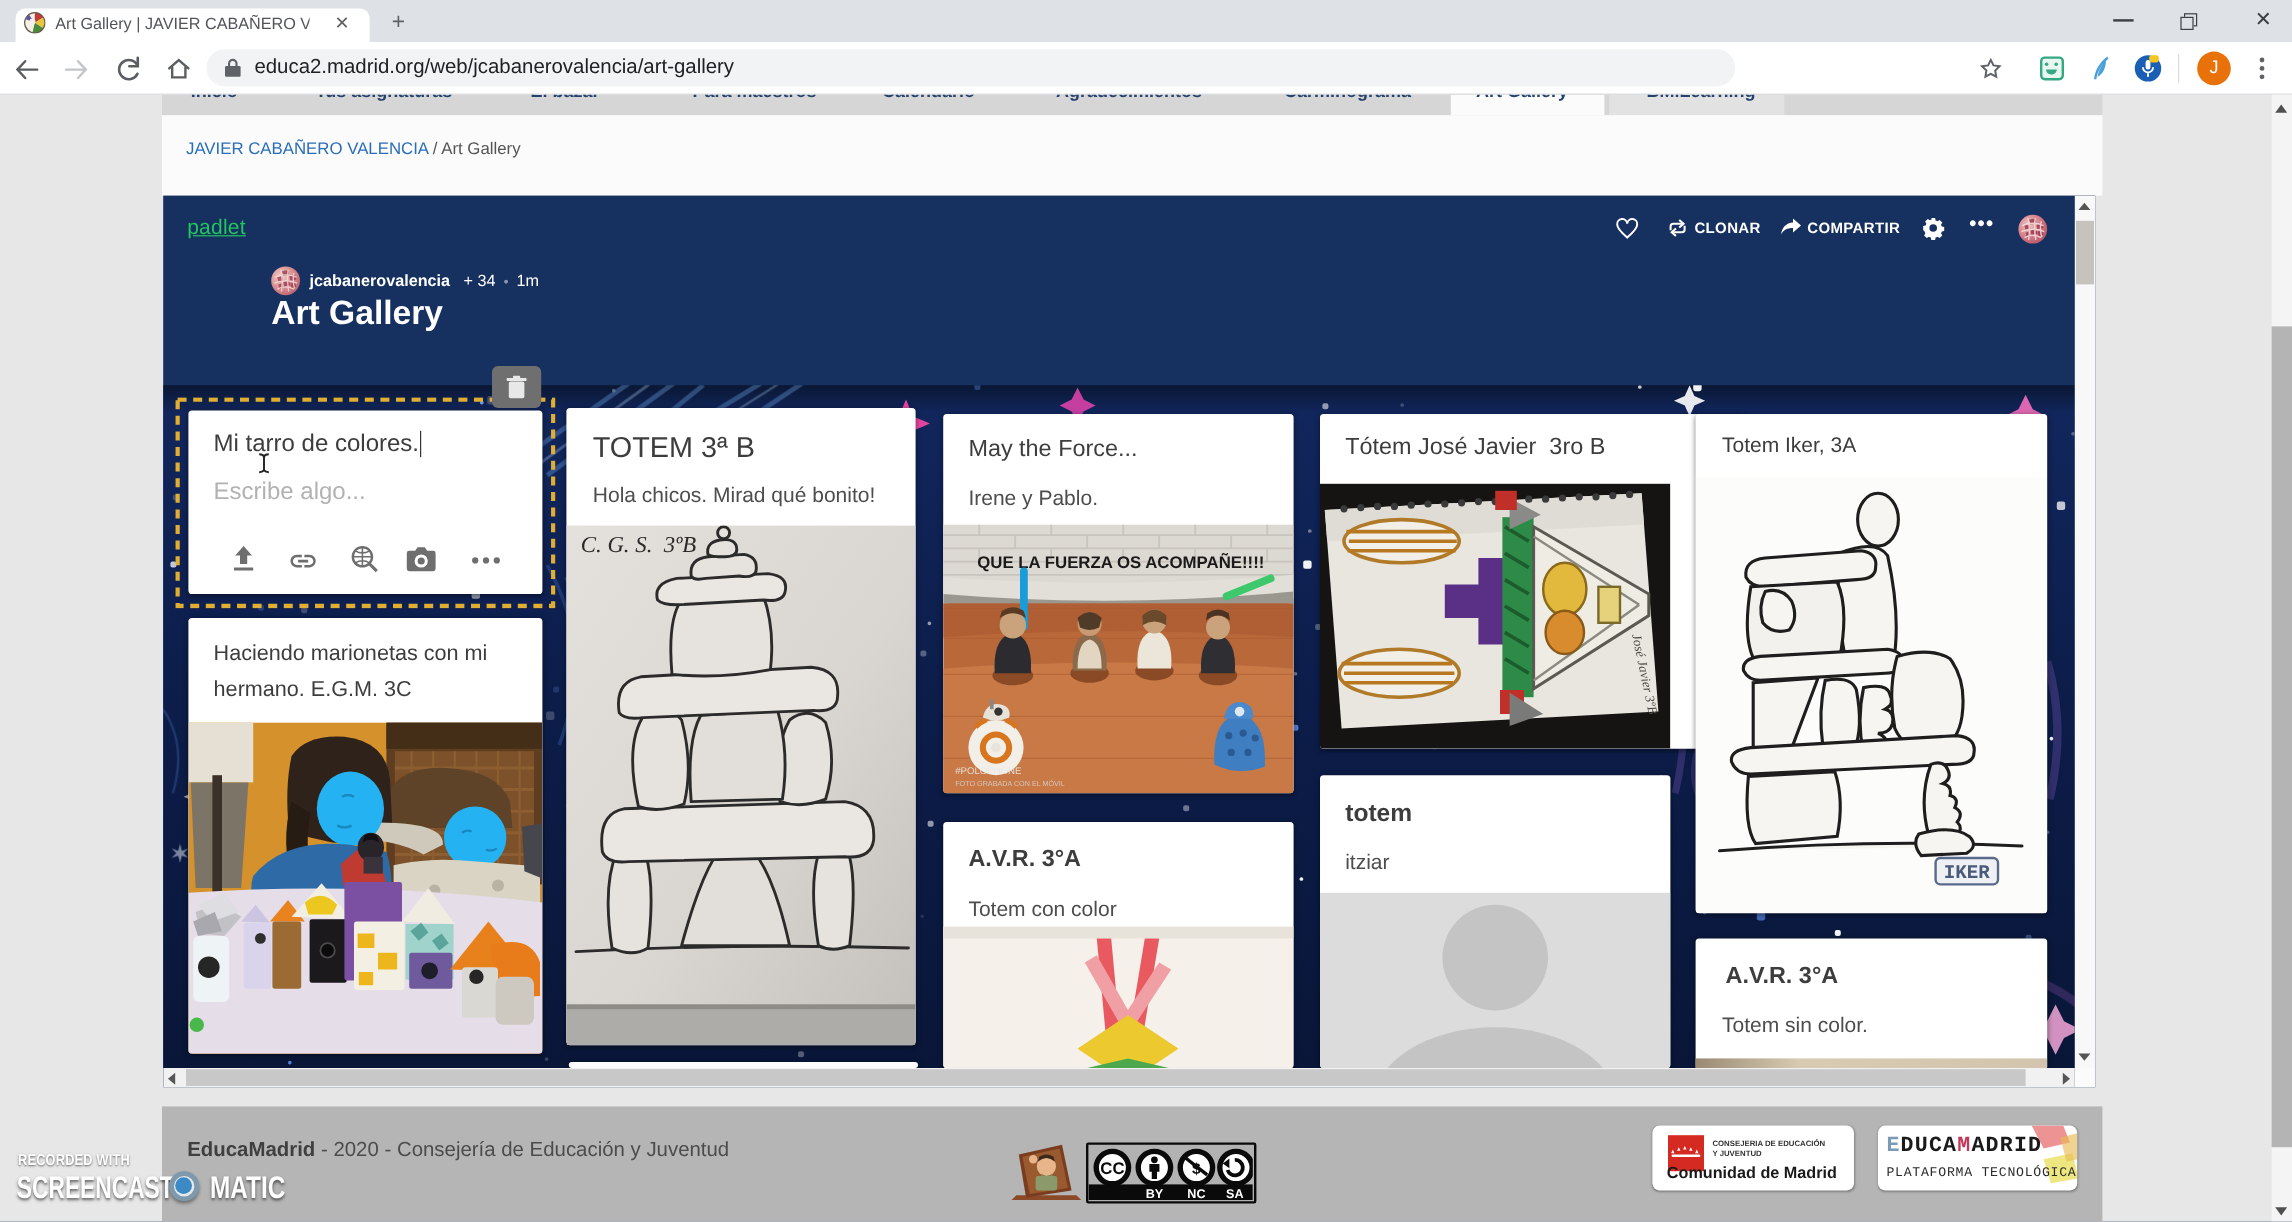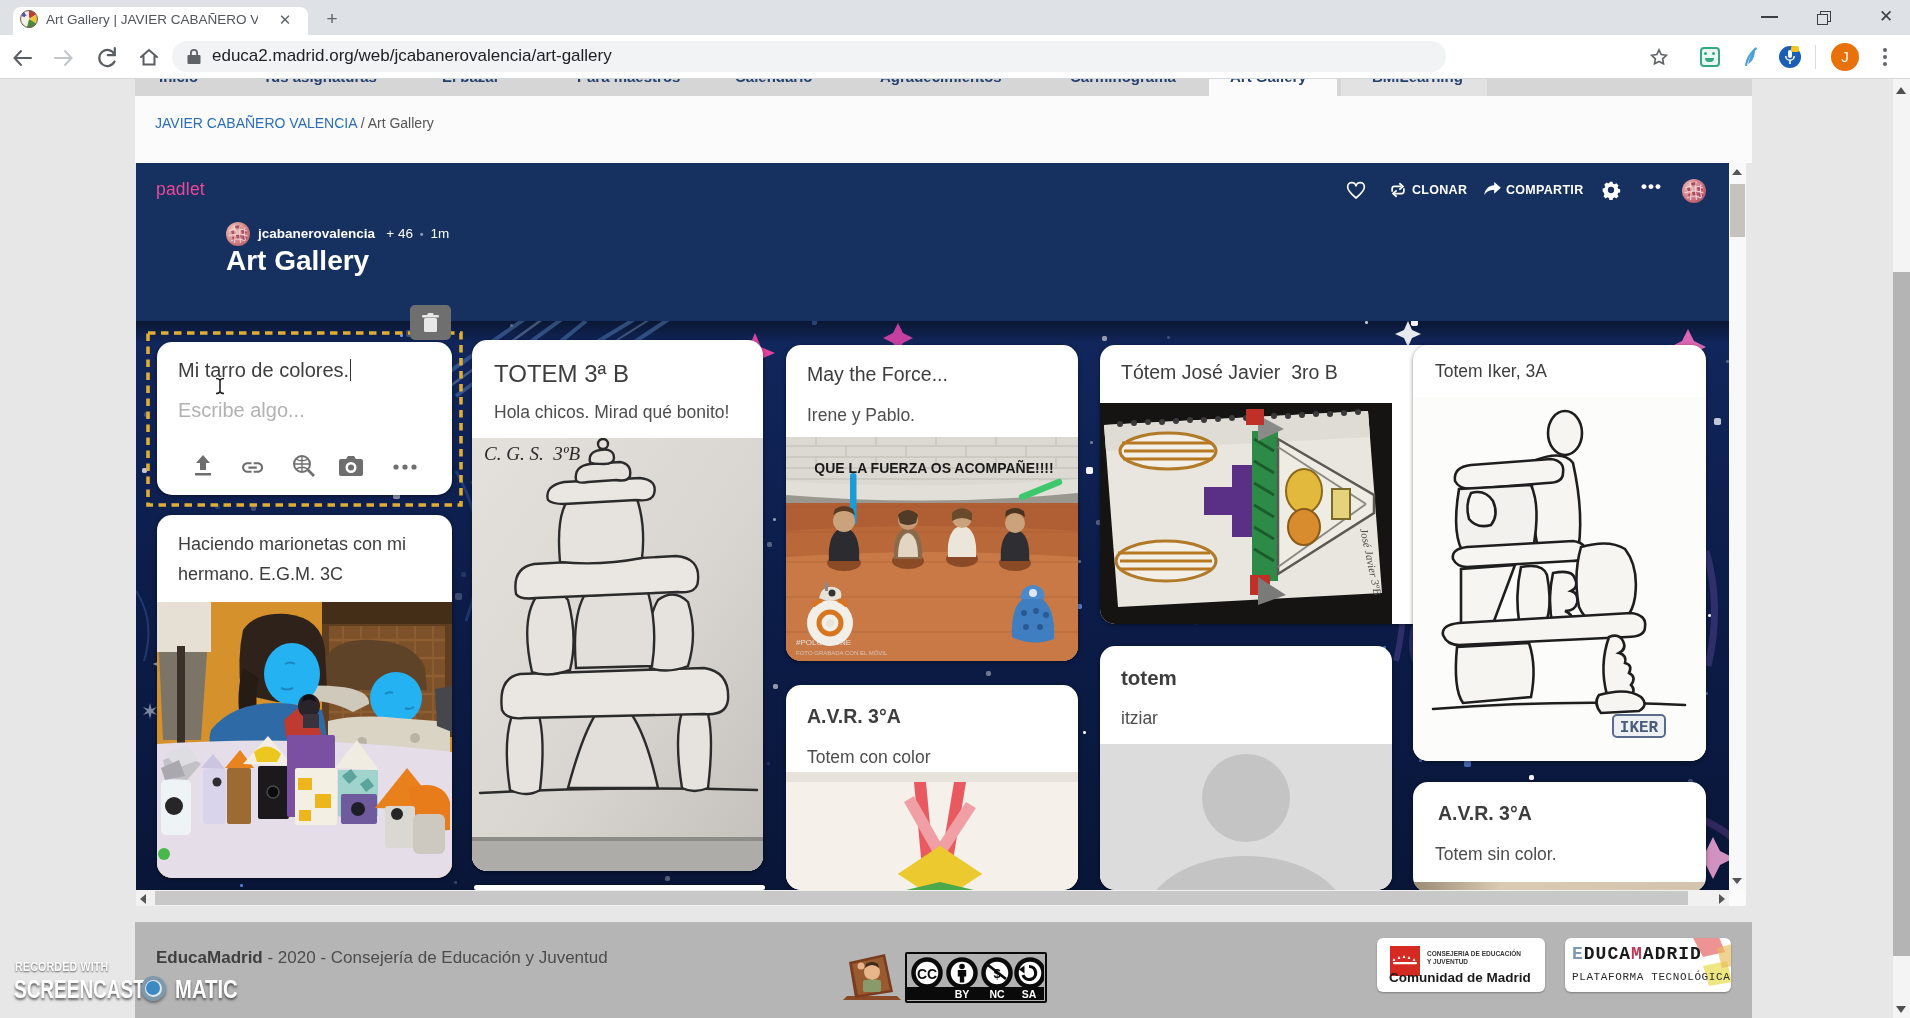--- a/index.html
+++ b/index.html
@@ -1,19 +1,19 @@
 <!DOCTYPE html>
 <html><head>
 <meta charset="utf-8">
 <style>
   * { margin:0; padding:0; box-sizing:border-box; }
   html,body { width:1910px; height:1018px; overflow:hidden; }
   body { font-family:"Liberation Sans", sans-serif; position:relative; background:#e7e7e7; }
   .abs { position:absolute; }
-  .card { position:absolute; background:#fff; border-radius:15px; box-shadow:0 1px 4px rgba(0,0,0,0.45); overflow:hidden; }
+  .card { position:absolute; background:#fff; border-radius:3px; box-shadow:0 1px 4px rgba(0,0,0,0.45); overflow:hidden; }
 </style>
 </head>
 <body>
 
 <div class="abs" style="left:0;top:0;width:1910px;height:35px;background:#dee1e6;"></div>
 
 <div class="abs" style="left:13px;top:7px;width:295px;height:28px;background:#fff;border-radius:8px 8px 0 0;"></div>
 <svg class="abs" style="left:20px;top:10px;" width="18" height="18" viewBox="0 0 18 18">
   <circle cx="9" cy="9" r="8.5" fill="#f4f0e8"></circle>
   <path d="M9 0.5 a8.5 8.5 0 0 1 7 4 L9 9 Z" fill="#c23a38"></path>
@@ -89,21 +89,21 @@
     <span style="position:absolute;left:1095px;">Art Gallery</span>
     <span style="position:absolute;left:1237px;">BMiLearning</span>
   </div>
 </div>
 
 <div class="abs" style="left:135px;top:96px;width:1617px;height:67px;background:#fbfbfb;"></div>
 <div class="abs" style="left:155px;top:115px;font-size:14px;color:#2a6ebb;">JAVIER CABAÑERO VALENCIA <span style="color:#555;">/ Art Gallery</span></div>
 
 <div class="abs" style="left:136px;top:163px;width:1610px;height:743px;background:#16305f;overflow:hidden;" id="padlet">
 
-  <div class="abs" style="left:20px;top:16px;font-size:17.5px;color:#ec4899;letter-spacing:0.2px;">padlet</div>
+  <div class="abs" style="left:20px;top:16px;font-size:17.5px;color:#22c55e;letter-spacing:0.2px;text-decoration:underline;">padlet</div>
 
   <svg class="abs" style="left:1210px;top:18px;" width="20" height="19" viewBox="0 0 24 22">
       <path fill="none" stroke="#fff" stroke-width="2" d="M12 20 C5 14 2 10.5 2 7 a5 5 0 0 1 10-1 a5 5 0 0 1 10 1 c0 3.5 -3 7 -10 13 Z"></path>
     </svg>
   <svg class="abs" style="left:1253px;top:18px;" width="18" height="18" viewBox="0 0 20 20">
       <g fill="none" stroke="#fff" stroke-width="1.9">
         <path d="M3.5 12 V8.5 A2.5 2.5 0 0 1 6 6 H14"></path>
         <path d="M11.5 2.5 L15.5 6 L11.5 9.5"></path>
         <path d="M16.5 8 V11.5 A2.5 2.5 0 0 1 14 14 H6"></path>
         <path d="M8.5 10.5 L4.5 14 L8.5 17.5"></path>
@@ -130,21 +130,21 @@
 
   <div class="abs" style="left:90px;top:59px;width:24px;height:24px;border-radius:50%;background:radial-gradient(circle at 35% 35%, #f2cfc5, #cf7a80 60%, #9a4a5e);"></div>
   <svg class="abs" style="left:90px;top:59px;" width="24" height="24" viewBox="0 0 24 24">
       <g fill="#9c3a50" opacity="0.8">
         <path d="M9 4 l5 -1 1 4 -5 1 Z M15 8 l5 -1 1 4 -5 1 Z M5 9 l4 -1 1 4 -4 1 Z M10 13 l5 -1 1 4 -5 1 Z M16 14 l4 -1 1 4 -4 1 Z M6 15 l3 -1 1 4 -3 1 Z"></path>
       </g>
       <g stroke="#f4dada" stroke-width="1.1" opacity="0.85" fill="none">
         <path d="M3 9 Q12 5 21 9 M2.5 14 Q12 10 21.5 14 M5 19 Q12 15 19 19 M8 2.8 Q10 12 8.5 21 M14 2.8 Q13 12 14.5 21 M19 5.5 Q17.5 12 19.5 18.5"></path>
       </g>
     </svg>
-  <div class="abs" style="left:122px;top:63px;font-size:13.5px;font-weight:bold;color:#fff;">jcabanerovalencia&nbsp;&nbsp; <span style="font-weight:normal;">+ 46</span> <span style="color:#8a96b5;font-size:11px;">&nbsp;•&nbsp;</span> <span style="font-weight:normal;">1m</span></div>
+  <div class="abs" style="left:122px;top:63px;font-size:13.5px;font-weight:bold;color:#fff;">jcabanerovalencia&nbsp;&nbsp; <span style="font-weight:normal;">+ 34</span> <span style="color:#8a96b5;font-size:11px;">&nbsp;•&nbsp;</span> <span style="font-weight:normal;">1m</span></div>
   <div class="abs" style="left:90px;top:82px;font-size:28px;font-weight:bold;color:#fff;">Art Gallery</div>
 
   <div class="abs" style="left:0;top:158px;width:1593px;height:569px;background:linear-gradient(180deg,#0a1734 0%,#11265c 4%,#0c1d4a 45%,#091638 100%);overflow:hidden;" id="board">
 
     <div class="abs" style="left:0;top:0;width:1px;height:1px;border-radius:50%;box-shadow:663px 154px 0 2px rgba(255,255,255,0.95),148px 548px 0 1px rgba(170,200,255,0.4),118px 519px 0 1px rgba(255,255,255,0.2),888px 428px 0 1px rgba(255,255,255,0.3),1128px 434px 0 1px rgba(255,255,255,0.75),457px 63px 0 2px rgba(255,255,255,0.2),95px 136px 0 2px rgba(255,255,255,0.55),1107px 120px 0 2px rgba(90,130,220,0.75),1396px 185px 0 1px rgba(170,200,255,0.75),1308px 192px 0 2px rgba(170,200,255,0.2),1458px 64px 0 1px rgba(255,255,255,0.75),1016px 544px 0 2px rgba(255,255,255,0.4),1199px 464px 0 2px rgba(255,255,255,0.4),368px 249px 0 1px rgba(255,255,255,0.75),1075px 506px 0 2px rgba(255,255,255,0.95),589px 74px 0 1px rgba(255,255,255,0.75),337px 350px 0 1px rgba(255,255,255,0.55),80px 79px 0 2px rgba(120,160,240,0.4),717px 508px 0 3px rgba(90,130,220,0.2),191px 276px 0 3px rgba(120,160,240,0.95),133px 62px 0 2px rgba(170,200,255,0.95),1395px 456px 0 2px rgba(255,255,255,0.95),1369px 355px 0 1px rgba(255,255,255,0.55),344px 119px 0 3px rgba(255,255,255,0.2),1573px 294px 0 1px rgba(255,255,255,0.95),814px 400px 0 3px rgba(255,255,255,0.2),919px 411px 0 2px rgba(90,130,220,0.3),881px 563px 0 2px rgba(255,255,255,0.95),734px 389px 0 1px rgba(255,255,255,0.3),360px 154px 0 1px rgba(255,255,255,0.95),24px 496px 0 1px rgba(255,255,255,0.4),8px 149px 0 2px rgba(255,255,255,0.75),1248px 326px 0 1px rgba(90,130,220,0.95),1055px 55px 0 3px rgba(90,130,220,0.95),1145px 401px 0 2px rgba(255,255,255,0.55),212px 493px 0 2px rgba(255,255,255,0.2),137px 213px 0 3px rgba(255,255,255,0.3),696px 53px 0 1px rgba(170,200,255,0.2),309px 549px 0 1px rgba(170,200,255,0.4),52px 72px 0 1px rgba(255,255,255,0.75),304px 258px 0 2px rgba(255,255,255,0.75),971px 125px 0 1px rgba(255,255,255,0.55),983px 495px 0 2px rgba(255,255,255,0.2),209px 350px 0 2px rgba(90,130,220,0.55),1417px 165px 0 1px rgba(170,200,255,0.3),740px 150px 0 1px rgba(255,255,255,0.75),1316px 93px 0 2px rgba(255,255,255,0.75),342px 364px 0 1px rgba(170,200,255,0.75),1029px 337px 0 1px rgba(90,130,220,0.75),1553px 199px 0 1px rgba(120,160,240,0.55),464px 204px 0 3px rgba(120,160,240,0.4),59px 28px 0 2px rgba(255,255,255,0.55),396px 352px 0 3px rgba(255,255,255,0.95),746px 82px 0 1px rgba(255,255,255,0.2),962px 201px 0 2px rgba(255,255,255,0.3),1278px 1px 0 3px rgba(255,255,255,0.95),1317px 86px 0 1px rgba(90,130,220,0.55),1457px 204px 0 3px rgba(255,255,255,0.3),1302px 340px 0 1px rgba(255,255,255,0.95),948px 411px 0 1px rgba(255,255,255,0.95),348px 130px 0 1px rgba(170,200,255,0.3),953px 149px 0 3px rgba(255,255,255,0.95),319px 561px 0 1px rgba(255,255,255,0.2),1487px 105px 0 1px rgba(90,130,220,0.55),398px 216px 0 1px rgba(255,255,255,0.4),599px 513px 0 1px rgba(255,255,255,0.75),531px 557px 0 2px rgba(255,255,255,0.3),1515px 362px 0 3px rgba(170,200,255,0.95),1058px 430px 0 1px rgba(255,255,255,0.75),1072px 522px 0 1px rgba(90,130,220,0.55),375px 4px 0 1px rgba(255,255,255,0.3),969px 123px 0 1px rgba(120,160,240,0.4),1061px 543px 0 3px rgba(170,200,255,0.2),116px 254px 0 1px rgba(255,255,255,0.4),1581px 100px 0 3px rgba(255,255,255,0.75),1556px 64px 0 3px rgba(170,200,255,0.4),1035px 524px 0 1px rgba(255,255,255,0.95),926px 520px 0 3px rgba(255,255,255,0.75),1431px 535px 0 2px rgba(255,255,255,0.75),916px 140px 0 2px rgba(255,255,255,0.2),905px 323px 0 1px rgba(255,255,255,0.95),877px 74px 0 1px rgba(255,255,255,0.95),250px 158px 0 2px rgba(255,255,255,0.3),281px 478px 0 1px rgba(255,255,255,0.95),815px 498px 0 1px rgba(90,130,220,0.95),458px 165px 0 2px rgba(255,255,255,0.75),694px 431px 0 1px rgba(255,255,255,0.4),188px 374px 0 1px rgba(170,200,255,0.4),939px 451px 0 1px rgba(255,255,255,0.55),1059px 302px 0 1px rgba(90,130,220,0.2),468px 107px 0 1px rgba(255,255,255,0.4),81px 185px 0 2px rgba(90,130,220,0.3),864px 264px 0 2px rgba(170,200,255,0.3),1054px 506px 0 2px rgba(255,255,255,0.2),117px 187px 0 2px rgba(255,255,255,0.2),34px 90px 0 2px rgba(170,200,255,0.2),455px 68px 0 2px rgba(255,255,255,0.2),23px 347px 0 2px rgba(170,200,255,0.4),264px 44px 0 1px rgba(255,255,255,0.2),536px 51px 0 1px rgba(255,255,255,0.3),1287px 312px 0 1px rgba(255,255,255,0.4),1024px 182px 0 2px rgba(90,130,220,0.4),37px 256px 0 1px rgba(255,255,255,0.2),1501px 517px 0 1px rgba(255,255,255,0.75),503px 457px 0 1px rgba(90,130,220,0.95),1331px 442px 0 3px rgba(90,130,220,0.75),805px 518px 0 2px rgba(255,255,255,0.95),470px 350px 0 1px rgba(120,160,240,0.95),1302px 143px 0 2px rgba(255,255,255,0.4),265px 14px 0 1px rgba(120,160,240,0.95),523px 441px 0 1px rgba(255,255,255,0.2),1362px 390px 0 2px rgba(255,255,255,0.75),1418px 300px 0 1px rgba(255,255,255,0.55),322px 275px 0 3px rgba(255,255,255,0.2),745px 336px 0 2px rgba(255,255,255,0.3),633px 223px 0 2px rgba(255,255,255,0.3),686px 390px 0 1px rgba(255,255,255,0.55),1029px 205px 0 1px rgba(90,130,220,0.75),10px 93px 0 2px rgba(255,255,255,0.2),818px 42px 0 2px rgba(255,255,255,0.2),623px 238px 0 1px rgba(170,200,255,0.75),1537px 158px 0 2px rgba(120,160,240,0.4),1012px 153px 0 2px rgba(170,200,255,0.95),1317px 148px 0 1px rgba(170,200,255,0.95),1284px 439px 0 1px rgba(90,130,220,0.75),1032px 16px 0 1px rgba(255,255,255,0.2),85px 136px 0 2px rgba(255,255,255,0.2),924px 51px 0 1px rgba(170,200,255,0.95),1394px 250px 0 3px rgba(255,255,255,0.4),935px 71px 0 1px rgba(170,200,255,0.95),135px 485px 0 2px rgba(90,130,220,0.2),543px 240px 0 1px rgba(120,160,240,0.3),1331px 471px 0 3px rgba(255,255,255,0.55),981px 294px 0 1px rgba(120,160,240,0.75),1316px 203px 0 1px rgba(255,255,255,0.75),679px 260px 0 2px rgba(170,200,255,0.75),273px 12px 0 3px rgba(255,255,255,0.2),550px 101px 0 1px rgba(255,255,255,0.95),595px 528px 0 2px rgba(255,255,255,0.55),955px 121px 0 1px rgba(255,255,255,0.4),968px 17px 0 2px rgba(255,255,255,0.55),1037px 460px 0 2px rgba(255,255,255,0.55),431px 76px 0 1px rgba(120,160,240,0.3),1073px 268px 0 2px rgba(170,200,255,0.3),1293px 520px 0 2px rgba(120,160,240,0.2),747px 236px 0 3px rgba(255,255,255,0.55),50px 162px 0 1px rgba(120,160,240,0.55),923px 415px 0 2px rgba(255,255,255,0.95),852px 352px 0 2px rgba(255,255,255,0.4),678px 1px 0 2px rgba(90,130,220,0.4),815px 122px 0 1px rgba(255,255,255,0.95),1515px 296px 0 2px rgba(255,255,255,0.4),804px 399px 0 1px rgba(255,255,255,0.4),1547px 281px 0 1px rgba(255,255,255,0.4),105px 292px 0 1px rgba(255,255,255,0.3),893px 523px 0 2px rgba(90,130,220,0.3),764px 438px 0 1px rgba(255,255,255,0.95),1134px 562px 0 1px rgba(255,255,255,0.95),101px 420px 0 3px rgba(90,130,220,0.75),283px 293px 0 3px rgba(170,200,255,0.2),260px 174px 0 3px rgba(255,255,255,0.55),577px 304px 0 2px rgba(120,160,240,0.95),1336px 266px 0 2px rgba(255,255,255,0.95),616px 494px 0 2px rgba(255,255,255,0.2),1317px 165px 0 1px rgba(170,200,255,0.3),1018px 563px 0 1px rgba(255,255,255,0.55),1554px 460px 0 2px rgba(170,200,255,0.3),394px 249px 0 1px rgba(255,255,255,0.3),1138px 93px 0 2px rgba(255,255,255,0.3),529px 206px 0 1px rgba(90,130,220,0.95),845px 392px 0 2px rgba(170,200,255,0.95),430px 385px 0 2px rgba(90,130,220,0.4),127px 510px 0 2px rgba(255,255,255,0.75),257px 515px 0 1px rgba(255,255,255,0.2),508px 393px 0 2px rgba(255,255,255,0.95),884px 319px 0 1px rgba(255,255,255,0.3),870px 484px 0 3px rgba(255,255,255,0.2),801px 540px 0 3px rgba(255,255,255,0.55),223px 229px 0 1px rgba(170,200,255,0.3),1396px 111px 0 3px rgba(170,200,255,0.2),1591px 40px 0 1px rgba(255,255,255,0.3),1166px 38px 0 2px rgba(120,160,240,0.3),515px 540px 0 2px rgba(90,130,220,0.95),229px 101px 0 1px rgba(170,200,255,0.4),1193px 196px 0 2px rgba(255,255,255,0.4),1230px 1px 0 1px rgba(255,255,255,0.75),943px 285px 0 2px rgba(90,130,220,0.95),496px 486px 0 1px rgba(255,255,255,0.75),59px 421px 0 2px rgba(255,255,255,0.2),397px 510px 0 2px rgba(255,255,255,0.2),466px 434px 0 2px rgba(255,255,255,0.3),69px 346px 0 2px rgba(120,160,240,0.4),811px 202px 0 1px rgba(120,160,240,0.4),1033px 69px 0 1px rgba(255,255,255,0.55),638px 198px 0 1px rgba(255,255,255,0.55),542px 302px 0 1px rgba(255,255,255,0.75),1249px 191px 0 1px rgba(255,255,255,0.55),1362px 57px 0 1px rgba(255,255,255,0.55),436px 24px 0 1px rgba(255,255,255,0.55),1453px 61px 0 1px rgba(255,255,255,0.55),1458px 321px 0 1px rgba(255,255,255,0.2),674px 195px 0 1px rgba(170,200,255,0.95),1528px 478px 0 1px rgba(120,160,240,0.4),1485px 387px 0 2px rgba(255,255,255,0.4),346px 111px 0 1px rgba(255,255,255,0.2),165px 359px 0 2px rgba(170,200,255,0.2),1554px 212px 0 2px rgba(90,130,220,0.4),632px 442px 0 1px rgba(120,160,240,0.2),969px 200px 0 2px rgba(255,255,255,0.75),395px 331px 0 2px rgba(255,255,255,0.95),62px 420px 0 1px rgba(90,130,220,0.95),828px 41px 0 2px rgba(255,255,255,0.2),128px 63px 0 2px rgba(120,160,240,0.3),128px 347px 0 2px rgba(255,255,255,0.4),1263px 44px 0 2px rgba(120,160,240,0.95),1412px 324px 0 2px rgba(255,255,255,0.4),1477px 66px 0 1px rgba(255,255,255,0.3),973px 476px 0 2px rgba(255,255,255,0.4),1010px 135px 0 3px rgba(255,255,255,0.3),1512px 310px 0 1px rgba(255,255,255,0.75),671px 327px 0 3px rgba(90,130,220,0.4),1220px 80px 0 1px rgba(90,130,220,0.55),327px 253px 0 2px rgba(120,160,240,0.2),69px 493px 0 2px rgba(255,255,255,0.3),215px 73px 0 2px rgba(255,255,255,0.75),426px 98px 0 2px rgba(120,160,240,0.55),915px 177px 0 1px rgba(255,255,255,0.3),943px 240px 0 1px rgba(255,255,255,0.4),572px 274px 0 2px rgba(120,160,240,0.4),533px 203px 0 3px rgba(255,255,255,0.3),502px 241px 0 1px rgba(170,200,255,0.4),385px 334px 0 1px rgba(255,255,255,0.55),503px 519px 0 1px rgba(90,130,220,0.95),205px 475px 0 1px rgba(255,255,255,0.2),972px 236px 0 3px rgba(255,255,255,0.4),601px 238px 0 1px rgba(255,255,255,0.2),1229px 198px 0 1px rgba(170,200,255,0.4),364px 459px 0 2px rgba(255,255,255,0.95),216px 358px 0 1px rgba(255,255,255,0.2),696px 144px 0 1px rgba(255,255,255,0.3),78px 208px 0 1px rgba(255,255,255,0.4),1389px 380px 0 1px rgba(255,255,255,0.75),159px 208px 0 1px rgba(170,200,255,0.55),990px 64px 0 2px rgba(90,130,220,0.2),809px 563px 0 1px rgba(170,200,255,0.95),186px 167px 0 2px rgba(255,255,255,0.95),839px 290px 0 2px rgba(255,255,255,0.55),639px 365px 0 2px rgba(255,255,255,0.55),1570px 372px 0 1px rgba(120,160,240,0.55),829px 208px 0 1px rgba(255,255,255,0.55),867px 116px 0 1px rgba(170,200,255,0.55),746px 471px 0 1px rgba(255,255,255,0.3),105px 564px 0 1px rgba(90,130,220,0.95),812px 91px 0 2px rgba(170,200,255,0.95),351px 149px 0 2px rgba(255,255,255,0.4),1067px 175px 0 1px rgba(255,255,255,0.2),1004px 202px 0 2px rgba(90,130,220,0.3),89px 494px 0 2px rgba(170,200,255,0.2),1303px 397px 0 1px rgba(170,200,255,0.95),1409px 164px 0 1px rgba(255,255,255,0.75),1258px 200px 0 3px rgba(170,200,255,0.3),446px 42px 0 2px rgba(255,255,255,0.75),785px 367px 0 1px rgba(255,255,255,0.3),1484px 197px 0 1px rgba(90,130,220,0.75),1551px 39px 0 2px rgba(255,255,255,0.2);"></div>
 <svg class="abs" style="left:0;top:0;" width="1593" height="569" viewBox="0 0 1593 569">
   <g>
     <path d="M619 12 l6 14 14 6 -14 6 -6 14 -6 -14 -14 -6 14 -6 Z" fill="#e245a0"></path>
     <path d="M762 2 l5 10 10 5 -10 5 -5 10 -5 -10 -10 -5 10 -5 Z" fill="#d843a8" opacity="0.9"></path>
     <path d="M1552 8 l6 12 12 6 -12 6 -6 12 -6 -12 -12 -6 12 -6 Z" fill="#e86ab8" opacity="0.95"></path>

